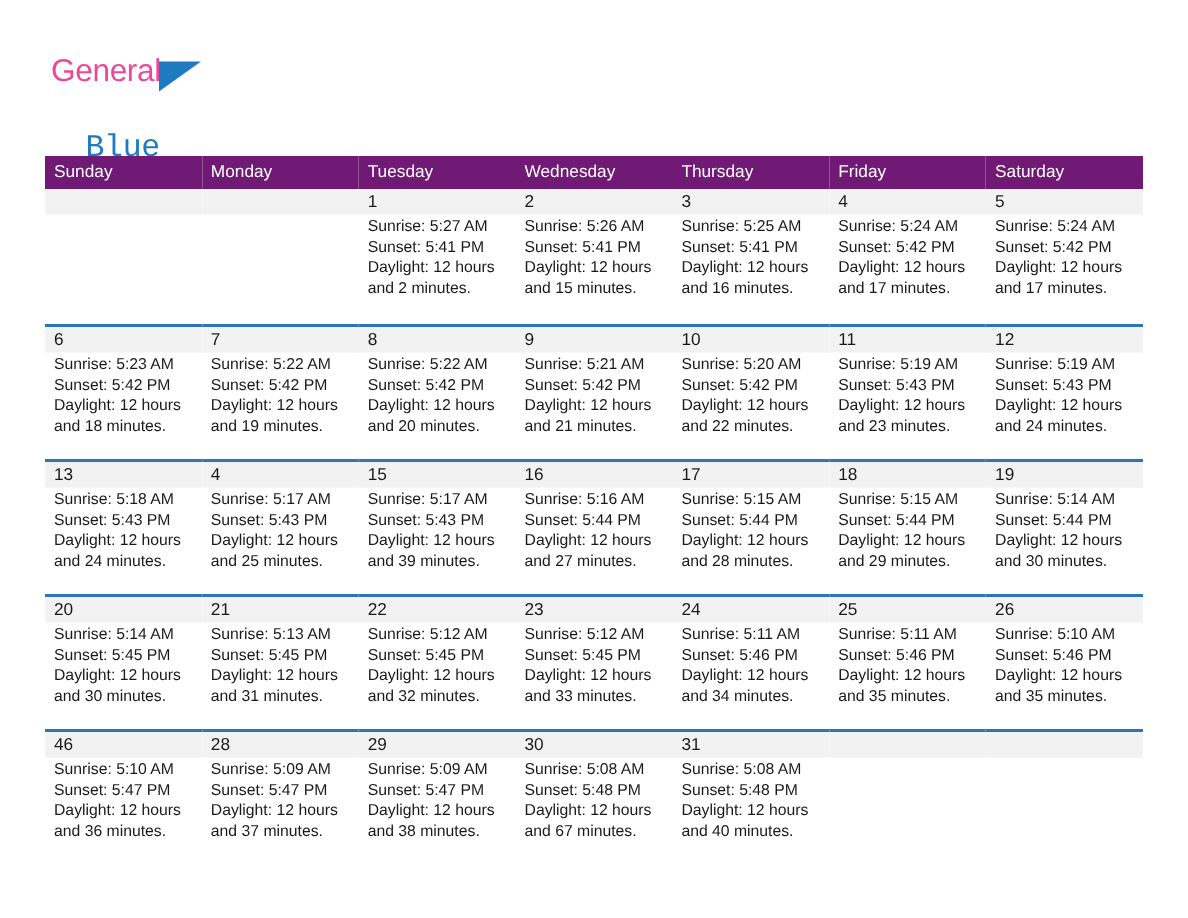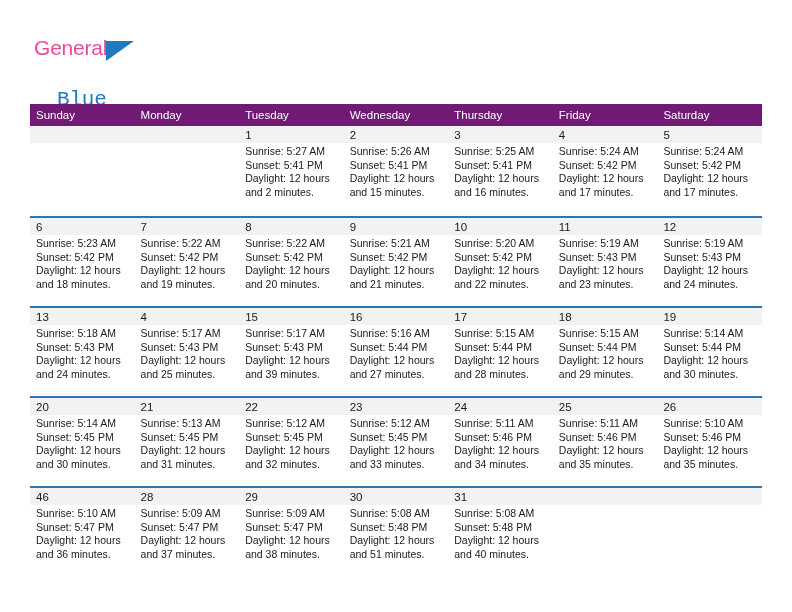--- a/index.html
+++ b/index.html
@@ -528,21 +528,21 @@
                 </div>
               </div>
             </td>
             <td class="day-cell">
               <div class="cell-inner">
                 <div class="daynum-band">30</div>
                 <div class="cell-lines">
                   <div>Sunrise: 5:08 AM</div>
                   <div>Sunset: 5:48 PM</div>
                   <div>Daylight: 12 hours</div>
-                  <div>and 51 minutes.</div>
+                  <div>and 67 minutes.</div>
                 </div>
               </div>
             </td>
             <td class="day-cell">
               <div class="cell-inner">
                 <div class="daynum-band">31</div>
                 <div class="cell-lines">
                   <div>Sunrise: 5:08 AM</div>
                   <div>Sunset: 5:48 PM</div>
                   <div>Daylight: 12 hours</div>

